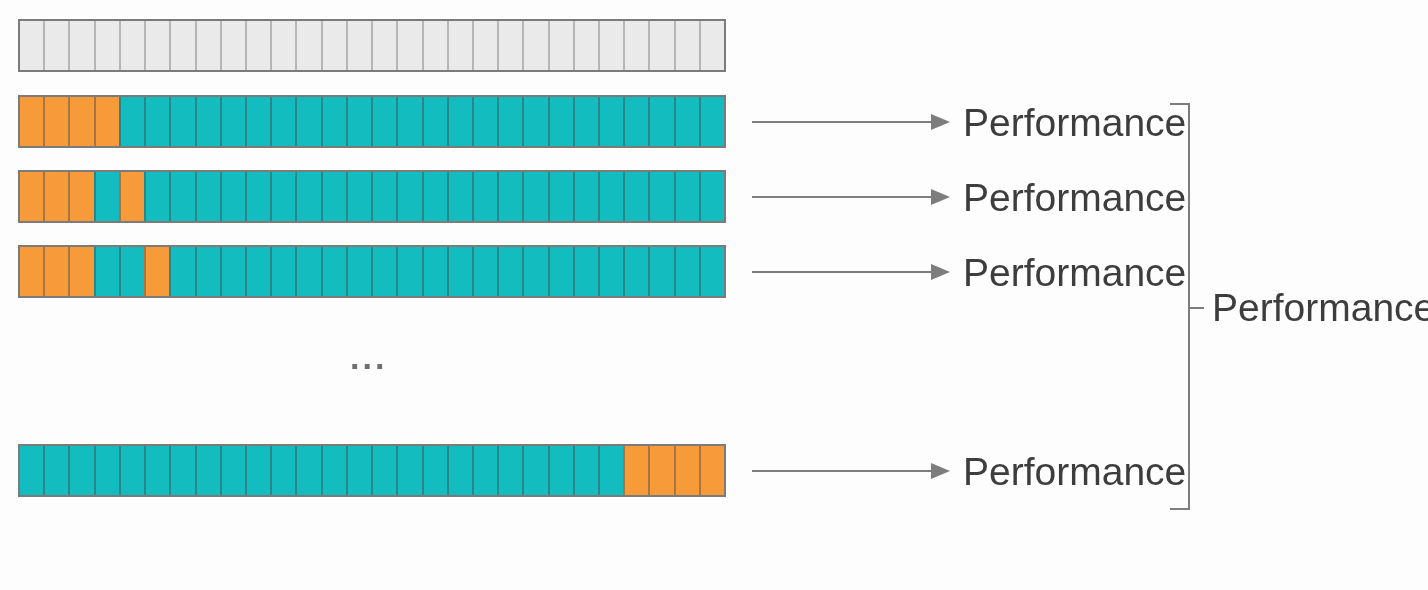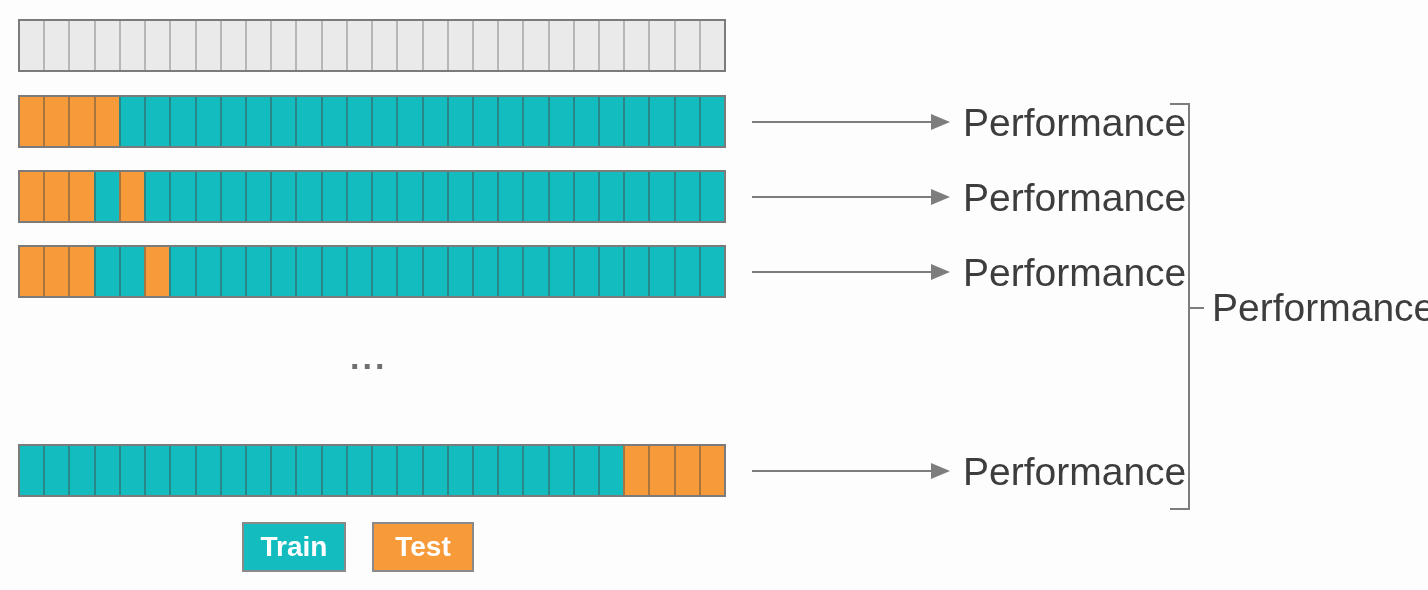--- a/index.html
+++ b/index.html
@@ -257,16 +257,14 @@
 
   <div id="ellipsis">...</div>
 
   <div class="bracket-part" style="left:1188px; top:103px; width:2px; height:407px;"></div>
   <div class="bracket-part" style="left:1170px; top:103px; width:20px; height:2px;"></div>
   <div class="bracket-part" style="left:1170px; top:508px; width:20px; height:2px;"></div>
   <div class="bracket-part" style="left:1188px; top:307px; width:16px; height:2px;"></div>
 
   <div id="aggregate-label">Performance</div>
 
-  <div id="legend-train" class="legend-box">Train</div>
-  <div id="legend-test" class="legend-box">Test</div>
 
 </div>
 
 </body></html>

